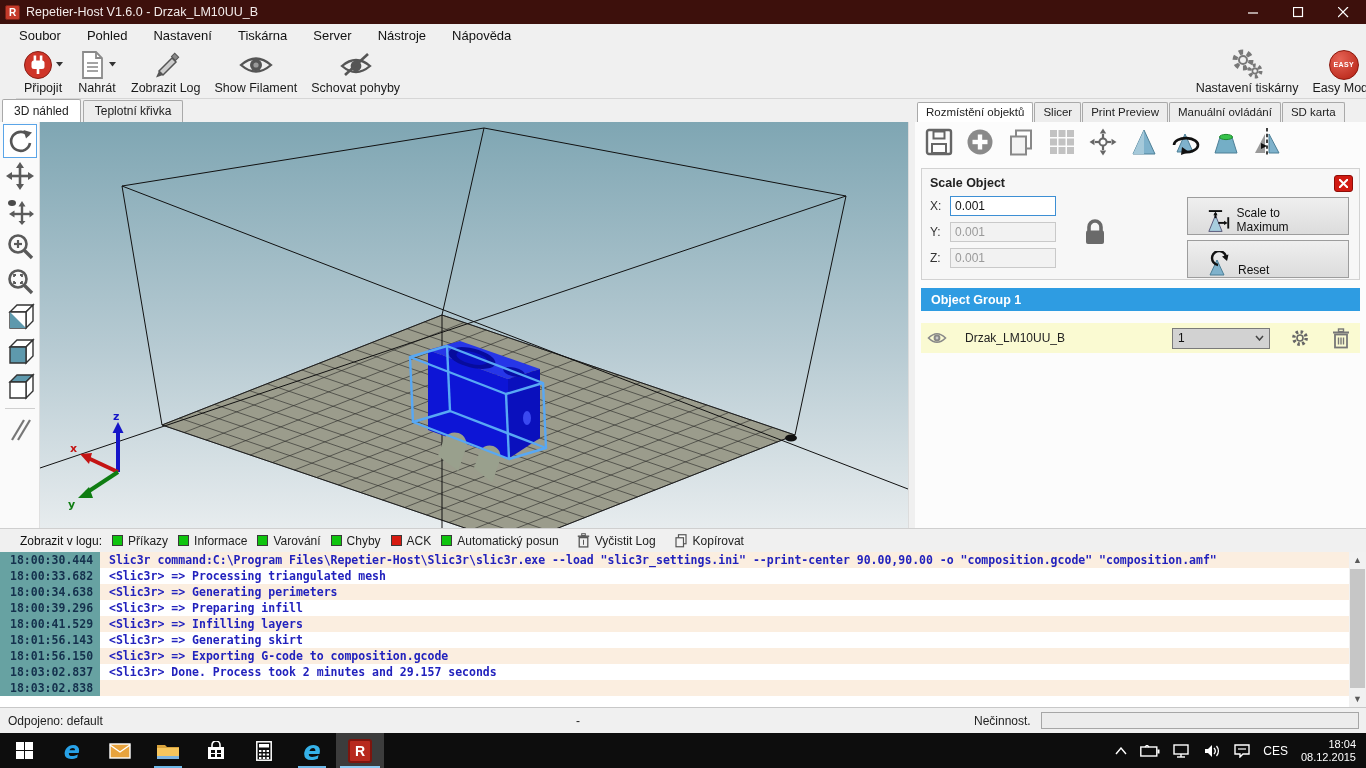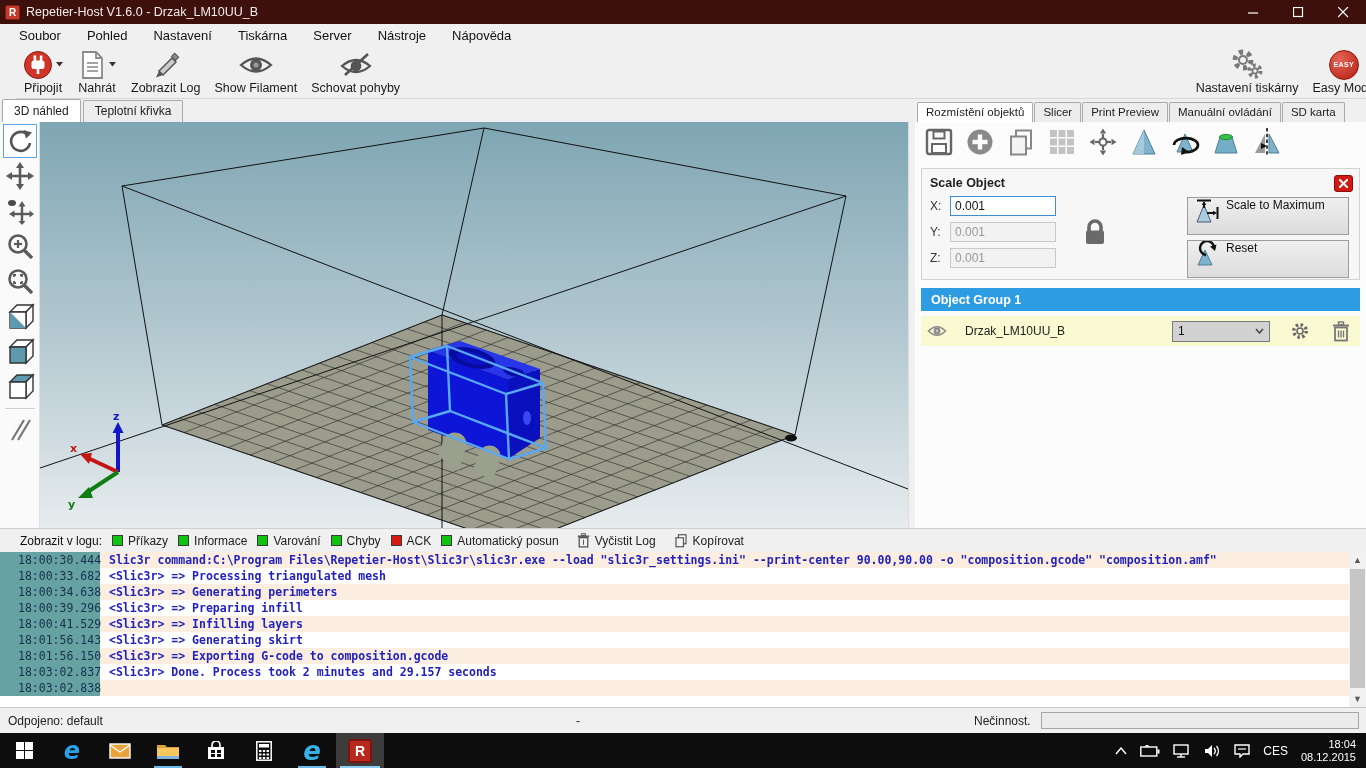--- a/index.html
+++ b/index.html
@@ -43,35 +43,35 @@
   .ricon{width:32px;height:32px;display:flex;align-items:center;justify-content:center}
   #scalepanel{position:relative;margin:6px 6px 0 6px;border:1px solid #d2d2d2;background:#f7f7f7;padding:7px 8px 10px 8px;height:112px}
   #scalepanel .ptitle{font-weight:bold;font-size:12.5px}
   #scaleclose{position:absolute;right:6px;top:6px;width:19px;height:17px;background:#d11a12;border:1px solid #8e0d08;border-radius:3px;color:#fff;display:flex;align-items:center;justify-content:center;font-size:11px;font-weight:bold}
   .srow{display:flex;align-items:center;margin-top:6px}
   .srow .slab{width:20px;font-size:12px;color:#333}
   .sinput{width:106px;height:20px;border:1px solid #c9c9c9;background:#f2f2f2;color:#9a9a9a;font-size:12px;padding:0 4px;font-family:"Liberation Sans",sans-serif}
   .sinput.focused{background:#fff;border:1px solid #3d8fd4;color:#111}
   #lockwrap{position:absolute;left:160px;top:48px}
   .sidebtns{position:absolute;right:10px;top:28px;width:162px;display:flex;flex-direction:column;gap:5px}
-  .raisedbtn{height:38px;background:linear-gradient(#efefef,#dcdcdc);border:1px solid #9d9d9d;display:flex;align-items:flex-start;justify-content:flex-start;gap:6px;font-size:12px;padding:0 6px;color:#111}
+  .raisedbtn{height:38px;background:linear-gradient(#efefef,#dcdcdc);border:1px solid #9d9d9d;display:flex;align-items:flex-end;justify-content:flex-start;gap:6px;font-size:12px;padding:0 18px;color:#111}
   #objheader{margin:8px 6px 0 6px;height:23px;background:#2e9ce2;color:#fff;font-weight:bold;font-size:12.5px;display:flex;align-items:center;padding-left:10px}
-  #objrow{margin:5px 6px;height:30px;background:#fafad2;display:flex;align-items:center;padding:11px 6px;gap:8px}
+  #objrow{margin:12px 6px;height:30px;background:#fafad2;display:flex;align-items:center;padding:11px 6px;gap:8px}
   #objrow .oname{font-size:12px;color:#222;flex:0 0 auto;margin-left:10px}
   #objrow .flexsp{flex:1}
   .dropdown{width:98px;height:21px;background:#d2d2d2;border:1px solid #7a7a7a;display:flex;align-items:center;padding:0 5px;font-size:12px;color:#111;justify-content:space-between}
   
   #logbar{position:absolute;left:0;top:528px;width:1366px;height:24px;background:#f0f0f0;border-top:1px solid #cfcfcf;display:flex;align-items:center;padding-left:20px;gap:10px}
   #logbar .lbl{font-size:12px;color:#111}
   .filt{display:flex;align-items:center;gap:5px;font-size:12px}
   .sq{width:11px;height:11px;border:1px solid #3a3a3a;display:inline-block}
   .logaction{display:flex;align-items:flex-end;gap:5px;font-size:12px;margin-left:8px}
   #logarea{position:absolute;left:0;top:552px;width:1366px;height:155px;background:#fff;overflow:hidden}
   .logrow{display:flex;height:16px;line-height:16px;font-family:"DejaVu Sans Mono",monospace;font-size:11.5px;white-space:nowrap}
-  .logrow .time{width:100px;flex:0 0 100px;background:#67a2a2;color:#15314d;padding-left:18px;font-weight:normal}
+  .logrow .time{width:100px;flex:0 0 100px;background:#67a2a2;color:#15314d;padding-left:10px;font-weight:bold}
   .logrow .msg{padding-left:9px;color:#2222bd;font-weight:bold;overflow:hidden}
   .logrow.alt{background:#fbeee0}
   #logscroll{position:absolute;right:0;top:0;width:17px;height:155px;background:#f1f1f1}
   #logscroll .arrow{height:16px;display:flex;align-items:center;justify-content:center;color:#5a5a5a;font-size:9px}
   #logscroll .thumb{position:absolute;top:17px;left:1px;width:15px;height:119px;background:#c6c6c6}
   
   #statusbar{position:absolute;left:0;top:707px;width:1366px;height:26px;background:#f0f0f0;border-top:1px solid #c8c8c8;display:flex;align-items:center}
   #statusbar .conn{padding-left:8px;font-size:12px}
   #statusbar .center{position:absolute;left:576px;font-size:12px}
   #statusbar .idle{position:absolute;left:974px;font-size:12px}

